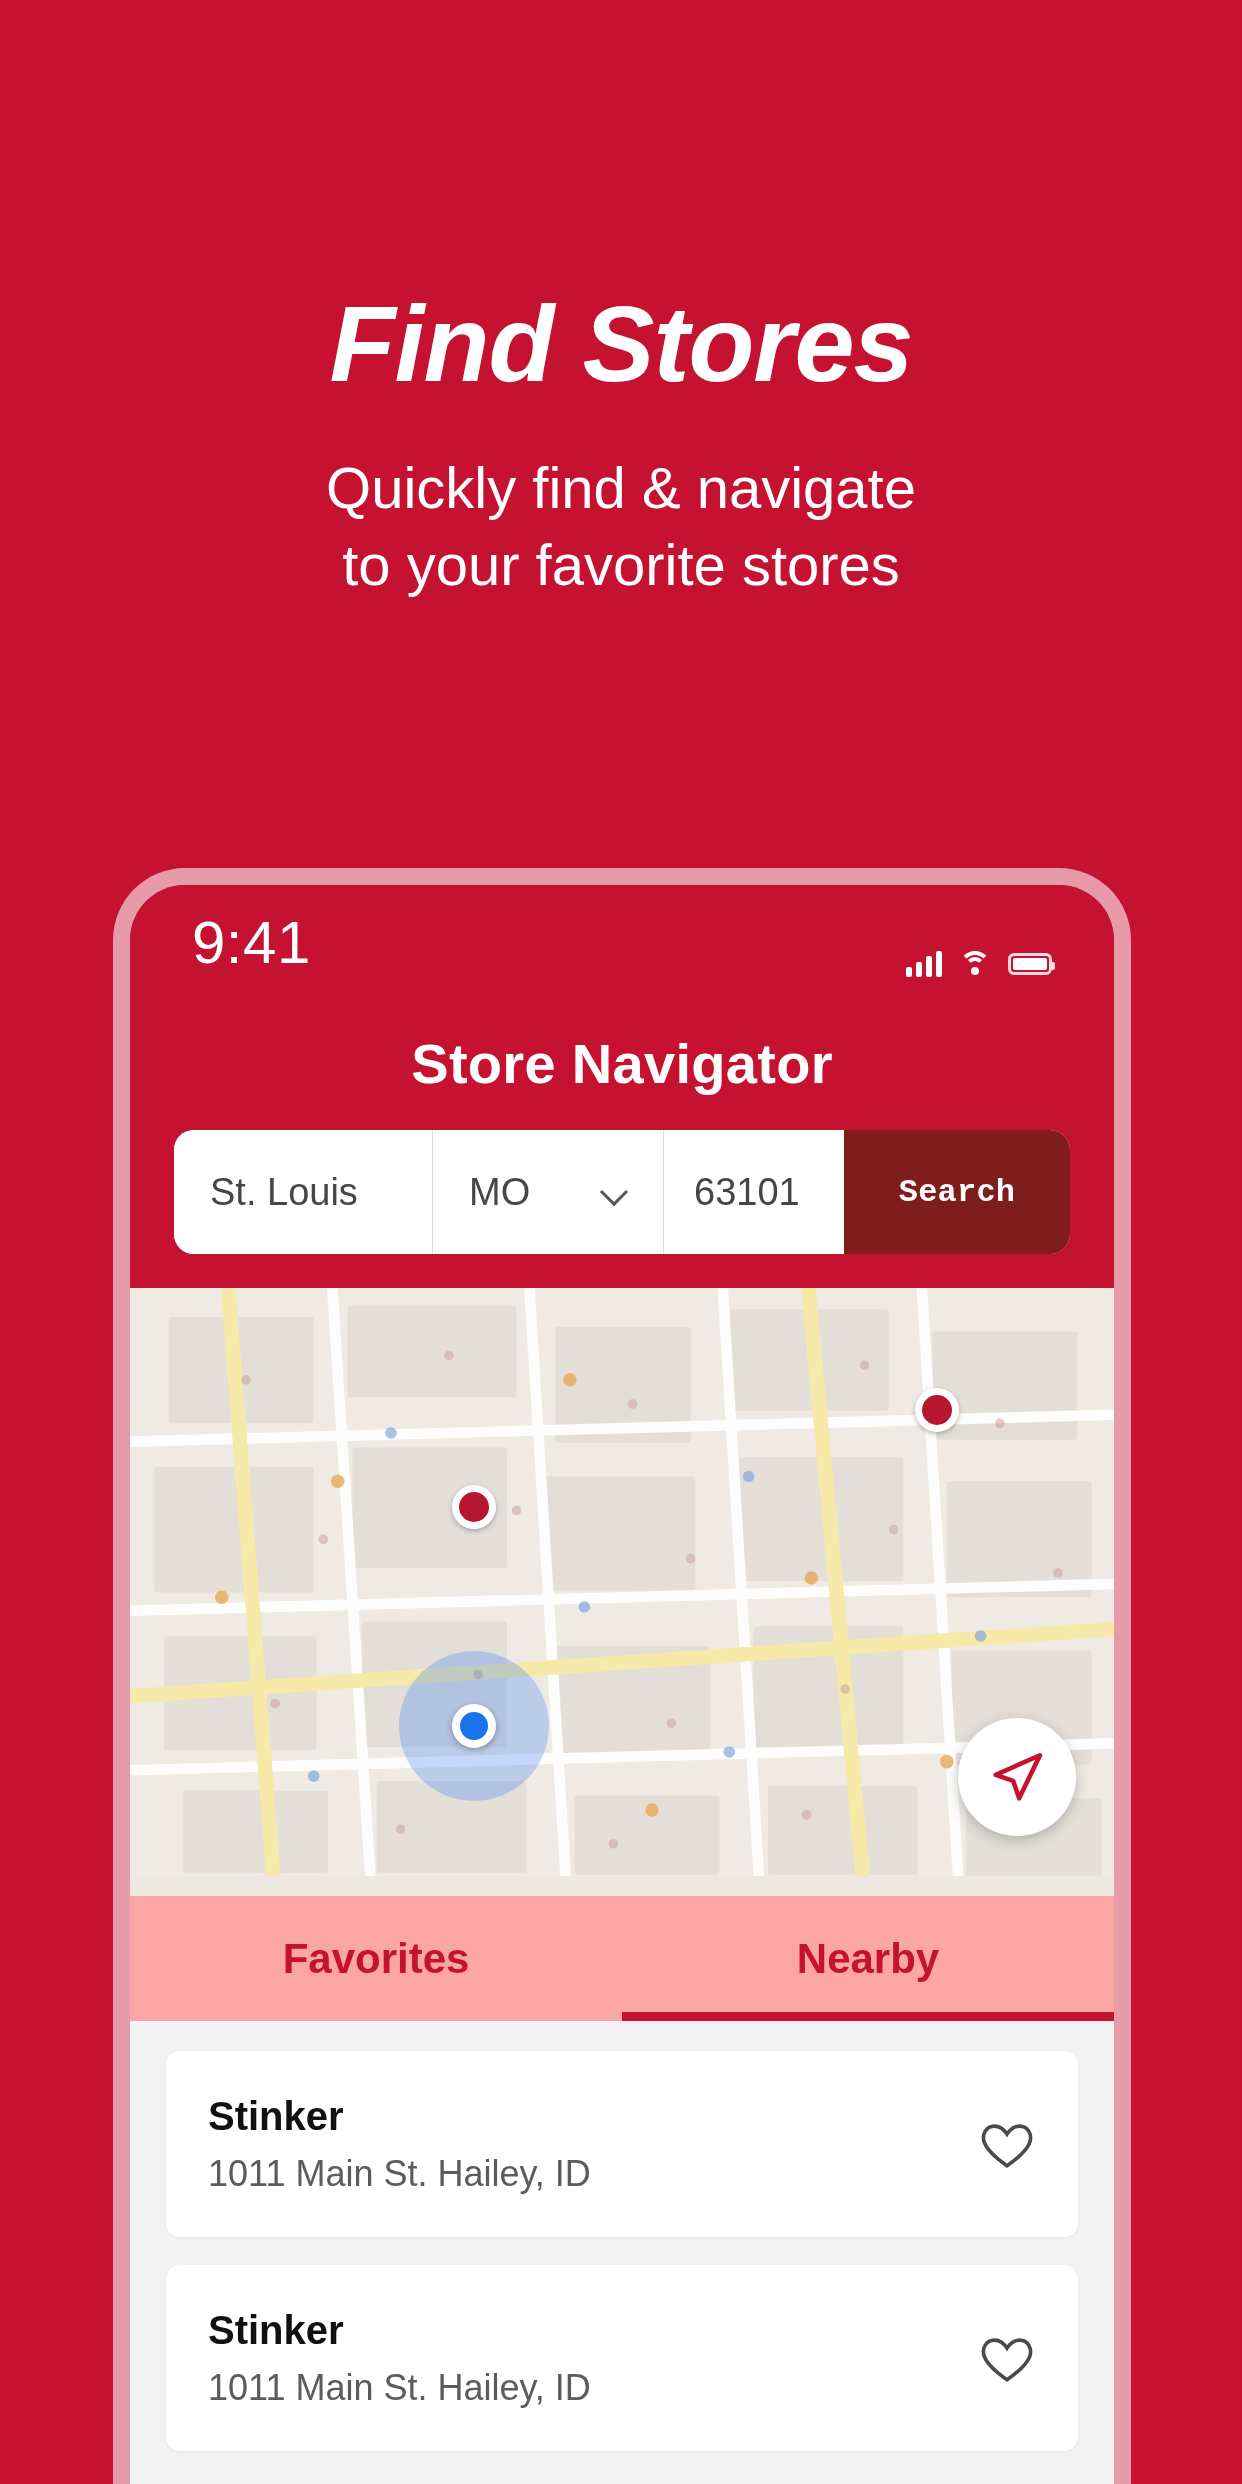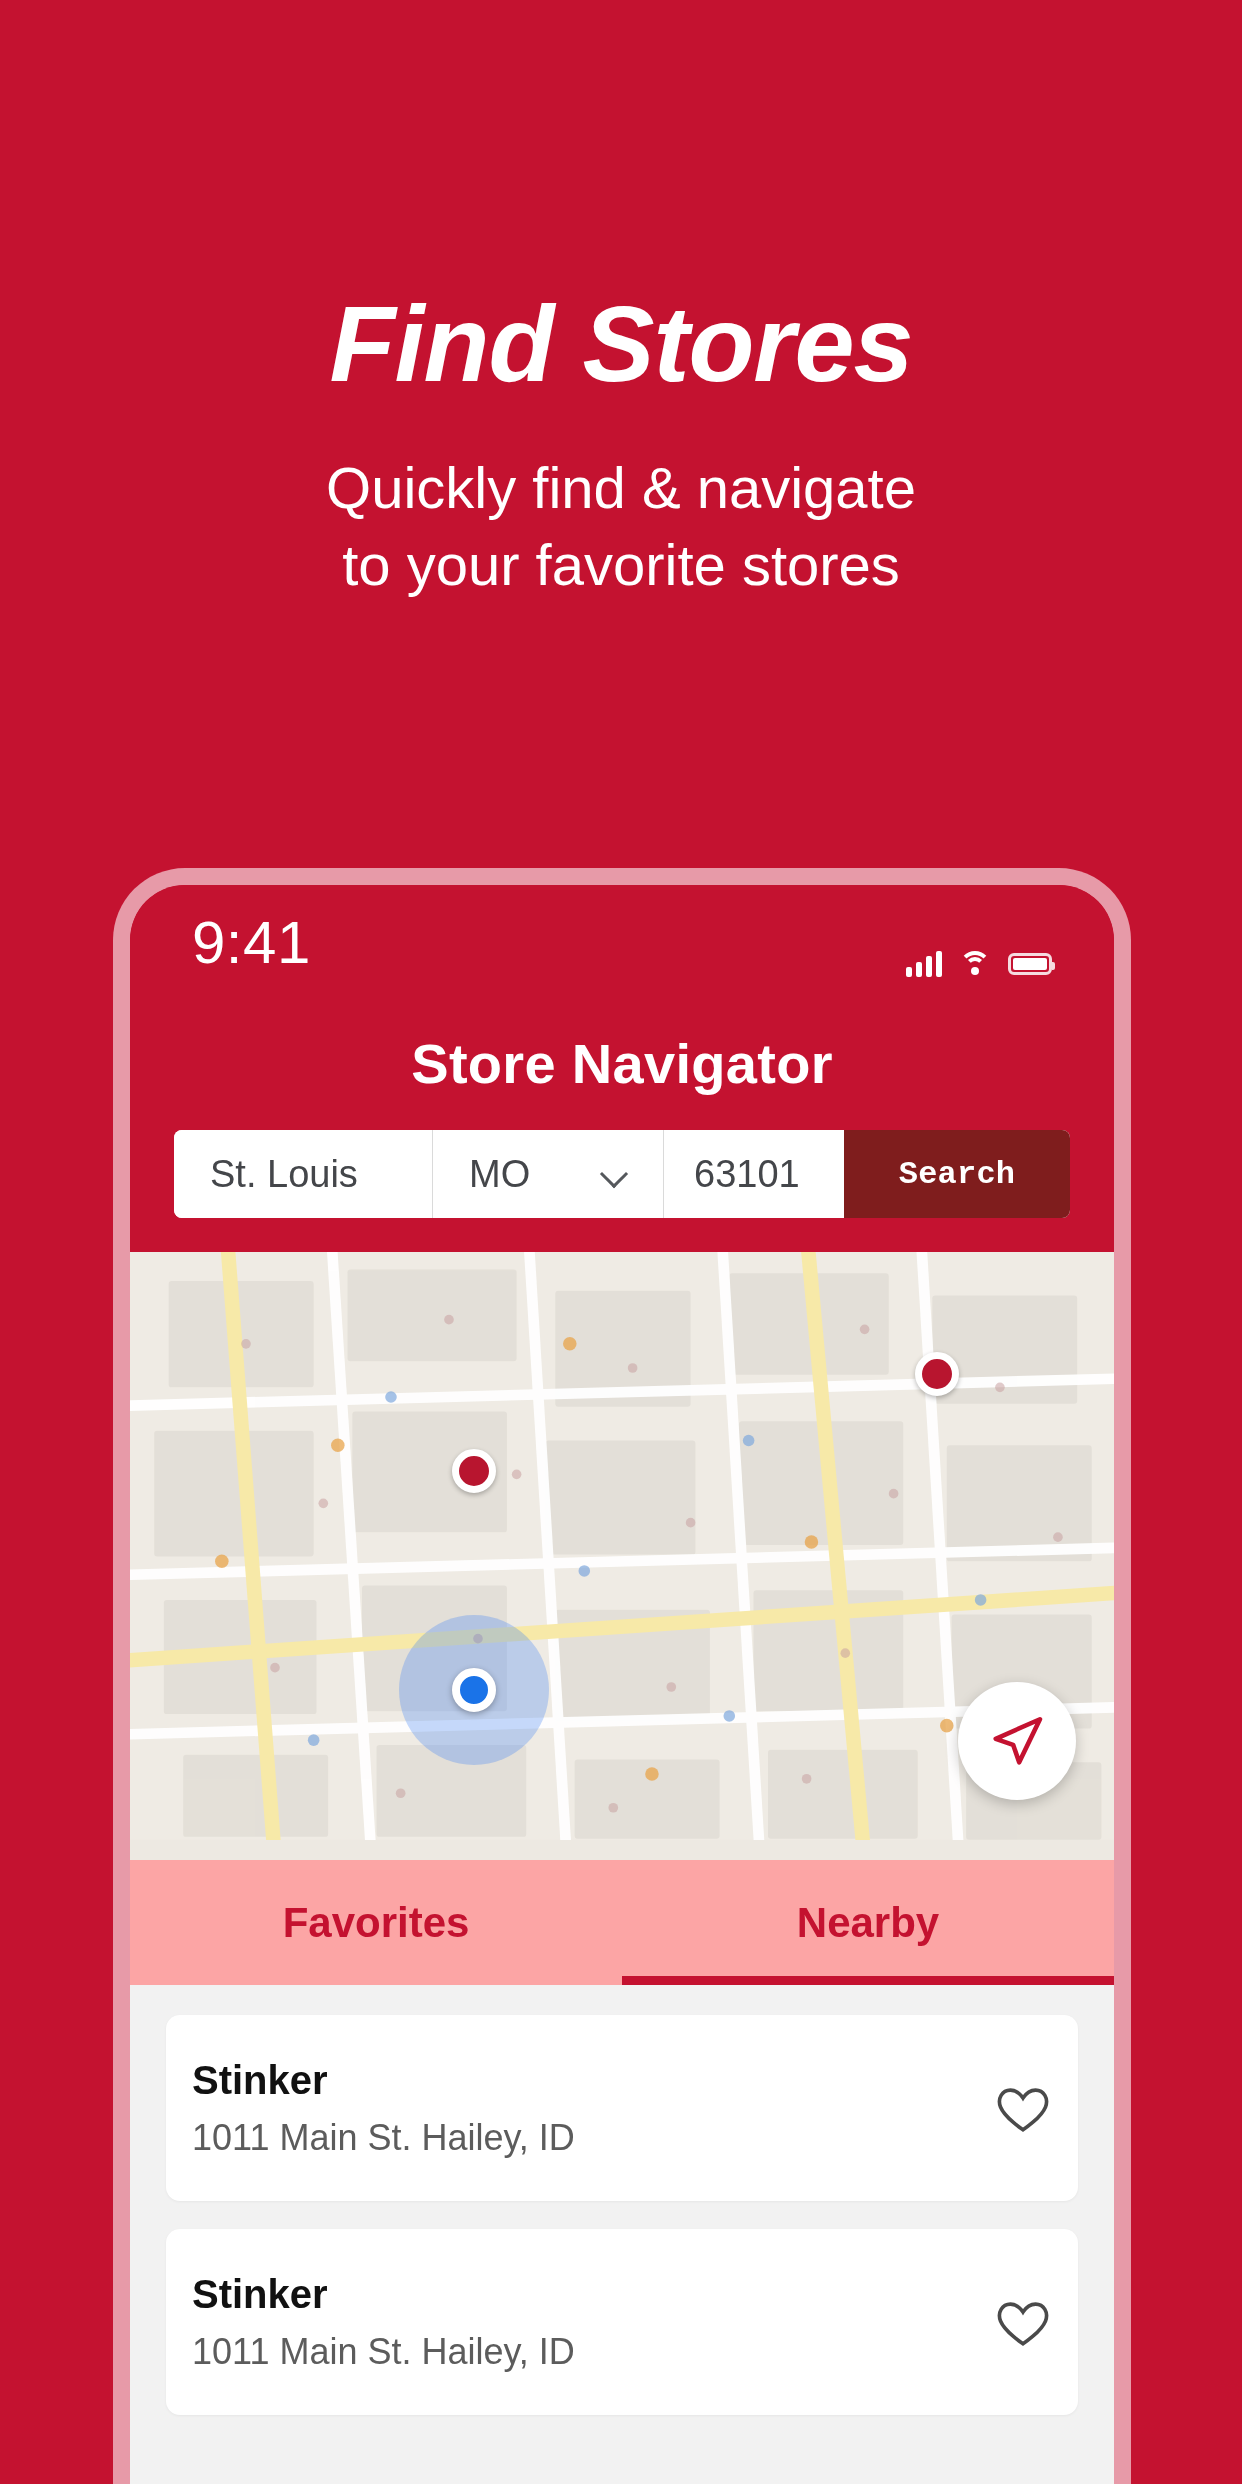--- a/index.html
+++ b/index.html
@@ -99,23 +99,23 @@
     font-size:56px;
     font-weight:bold;
     padding:28px 0 34px 0;
     letter-spacing:.3px;
   }
 
   
   .search-wrap { flex:0 0 auto; padding:0 44px 34px 44px; }
   .searchbar {
     display:flex;
-    height:88px;
+    height:124px;
     background:#fff;
-    border-radius:8px;
+    border-radius:20px;
     overflow:hidden;
   }
   .sf {
     display:flex; align-items:center;
     font-size:38px; color:#44464a;
     background:#fff;
   }
   .sf-city { flex:0 0 258px; padding-left:36px; }
   .sf-state {
     flex:0 0 232px; padding-left:36px; padding-right:20px;
@@ -204,21 +204,21 @@
     flex:1 1 auto;
     background:#F2F2F2;
     padding:30px 36px 0 36px;
     overflow:hidden;
   }
   .card {
     background:#fff;
     border-radius:14px;
     height:186px;
     margin-bottom:28px;
-    padding:0 26px;
+    padding:0 42px;
     display:flex; align-items:center; justify-content:space-between;
     box-shadow:0 1px 3px rgba(0,0,0,.05);
     cursor:pointer;
   }
   .card-text { display:flex; flex-direction:column; gap:14px; }
   .card-name { font-size:40px; font-weight:bold; color:#111; }
   .card-addr { font-size:36px; color:#5c5c5c; }
   .heart { width:58px; height:58px; flex:0 0 auto; cursor:pointer; }
 </style>
 </head>

